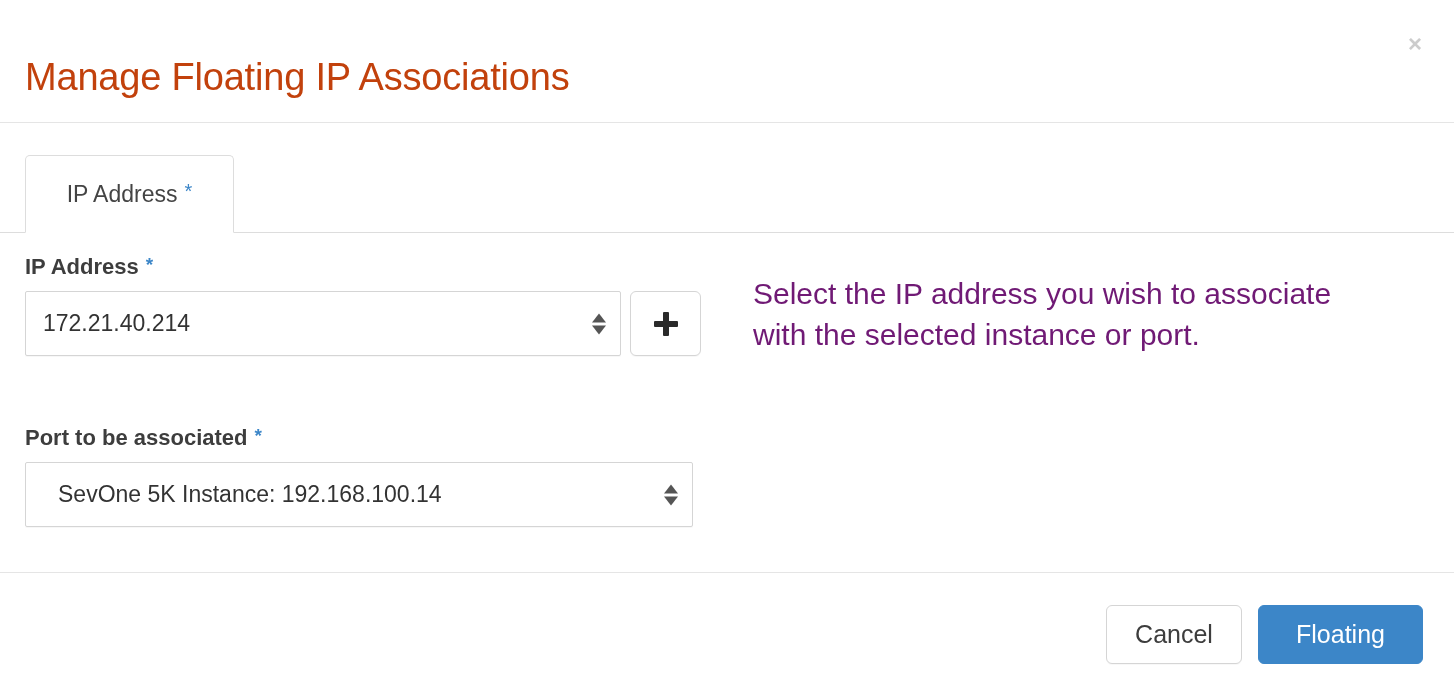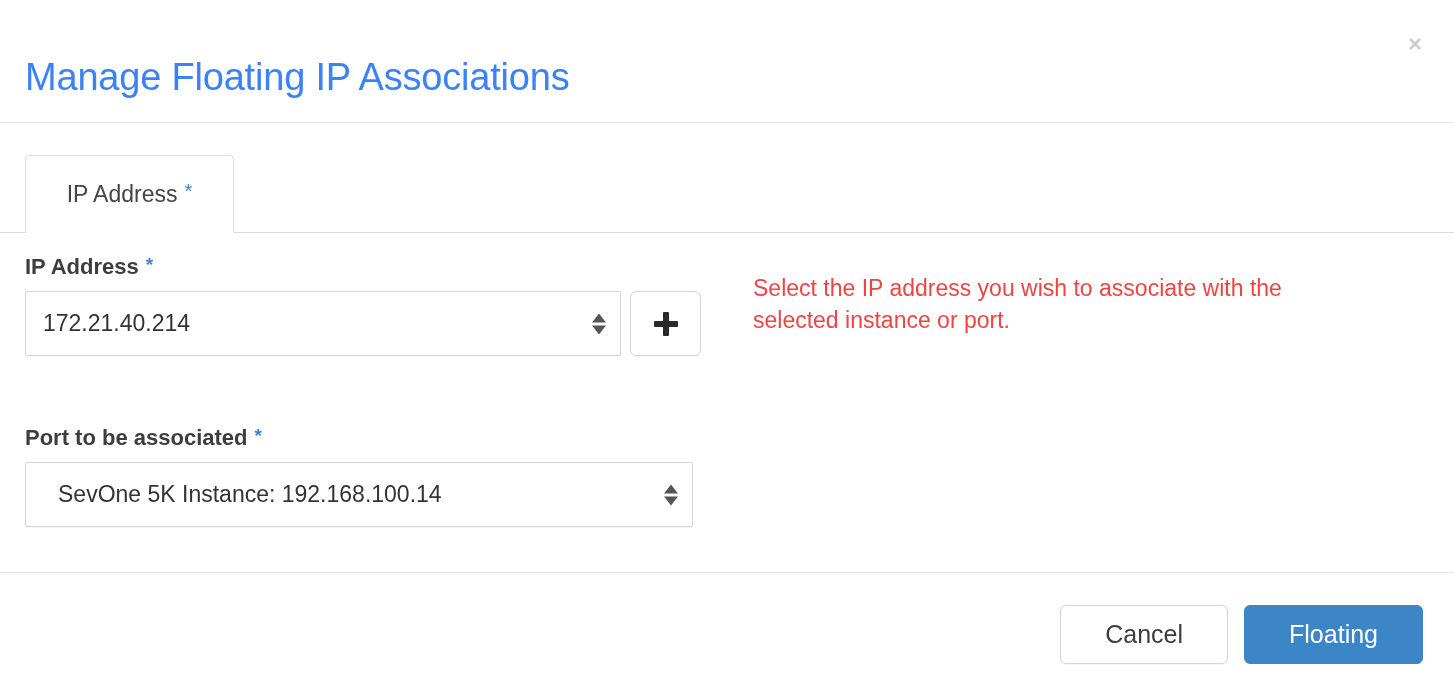--- a/index.html
+++ b/index.html
@@ -28,21 +28,21 @@
     width: 1454px;
     height: 123px;
     border-bottom: 1px solid #e5e5e5;
   }
   .modal-title {
     position: absolute;
     left: 25px;
     top: 30px;
     font-size: 38px;
     font-weight: 400;
-    color: #3b82f6;
+    color: #c2410c;
     letter-spacing: -0.2px;
     line-height: 1.2;
     white-space: nowrap;
   }
   .close-btn {
     position: absolute;
     right: 24px;
     top: 29px;
     width: 30px;
     height: 30px;
@@ -215,23 +215,23 @@
   }
 
   .field-group-2 { margin-top: 71px; }
 
   
   .help-text {
     position: absolute;
     left: 753px;
     top: 150px;
     width: 620px;
-    font-size: 23px;
+    font-size: 30px;
     line-height: 1.38;
-    color: #ef4444;
+    color: #701a75;
   }
 
   
   .modal-footer {
     position: absolute;
     left: 0;
     top: 572px;
     width: 1454px;
     height: 124px;
     border-top: 1px solid #e5e5e5;
@@ -246,21 +246,21 @@
   }
   .btn {
     height: 59px;
     border-radius: 6px;
     font-size: 25px;
     font-family: "Liberation Sans", sans-serif;
     cursor: pointer;
     display: flex;
     align-items: center;
     justify-content: center;
-    padding: 0 44px;
+    padding: 0 14px;
     line-height: 1;
   }
   .btn-cancel {
     background: #ffffff;
     border: 1px solid #d5d5d5;
     color: #3d3d3d;
     min-width: 136px;
     box-shadow: 0 1px 1px rgba(0,0,0,0.03);
   }
   .btn-associate {

